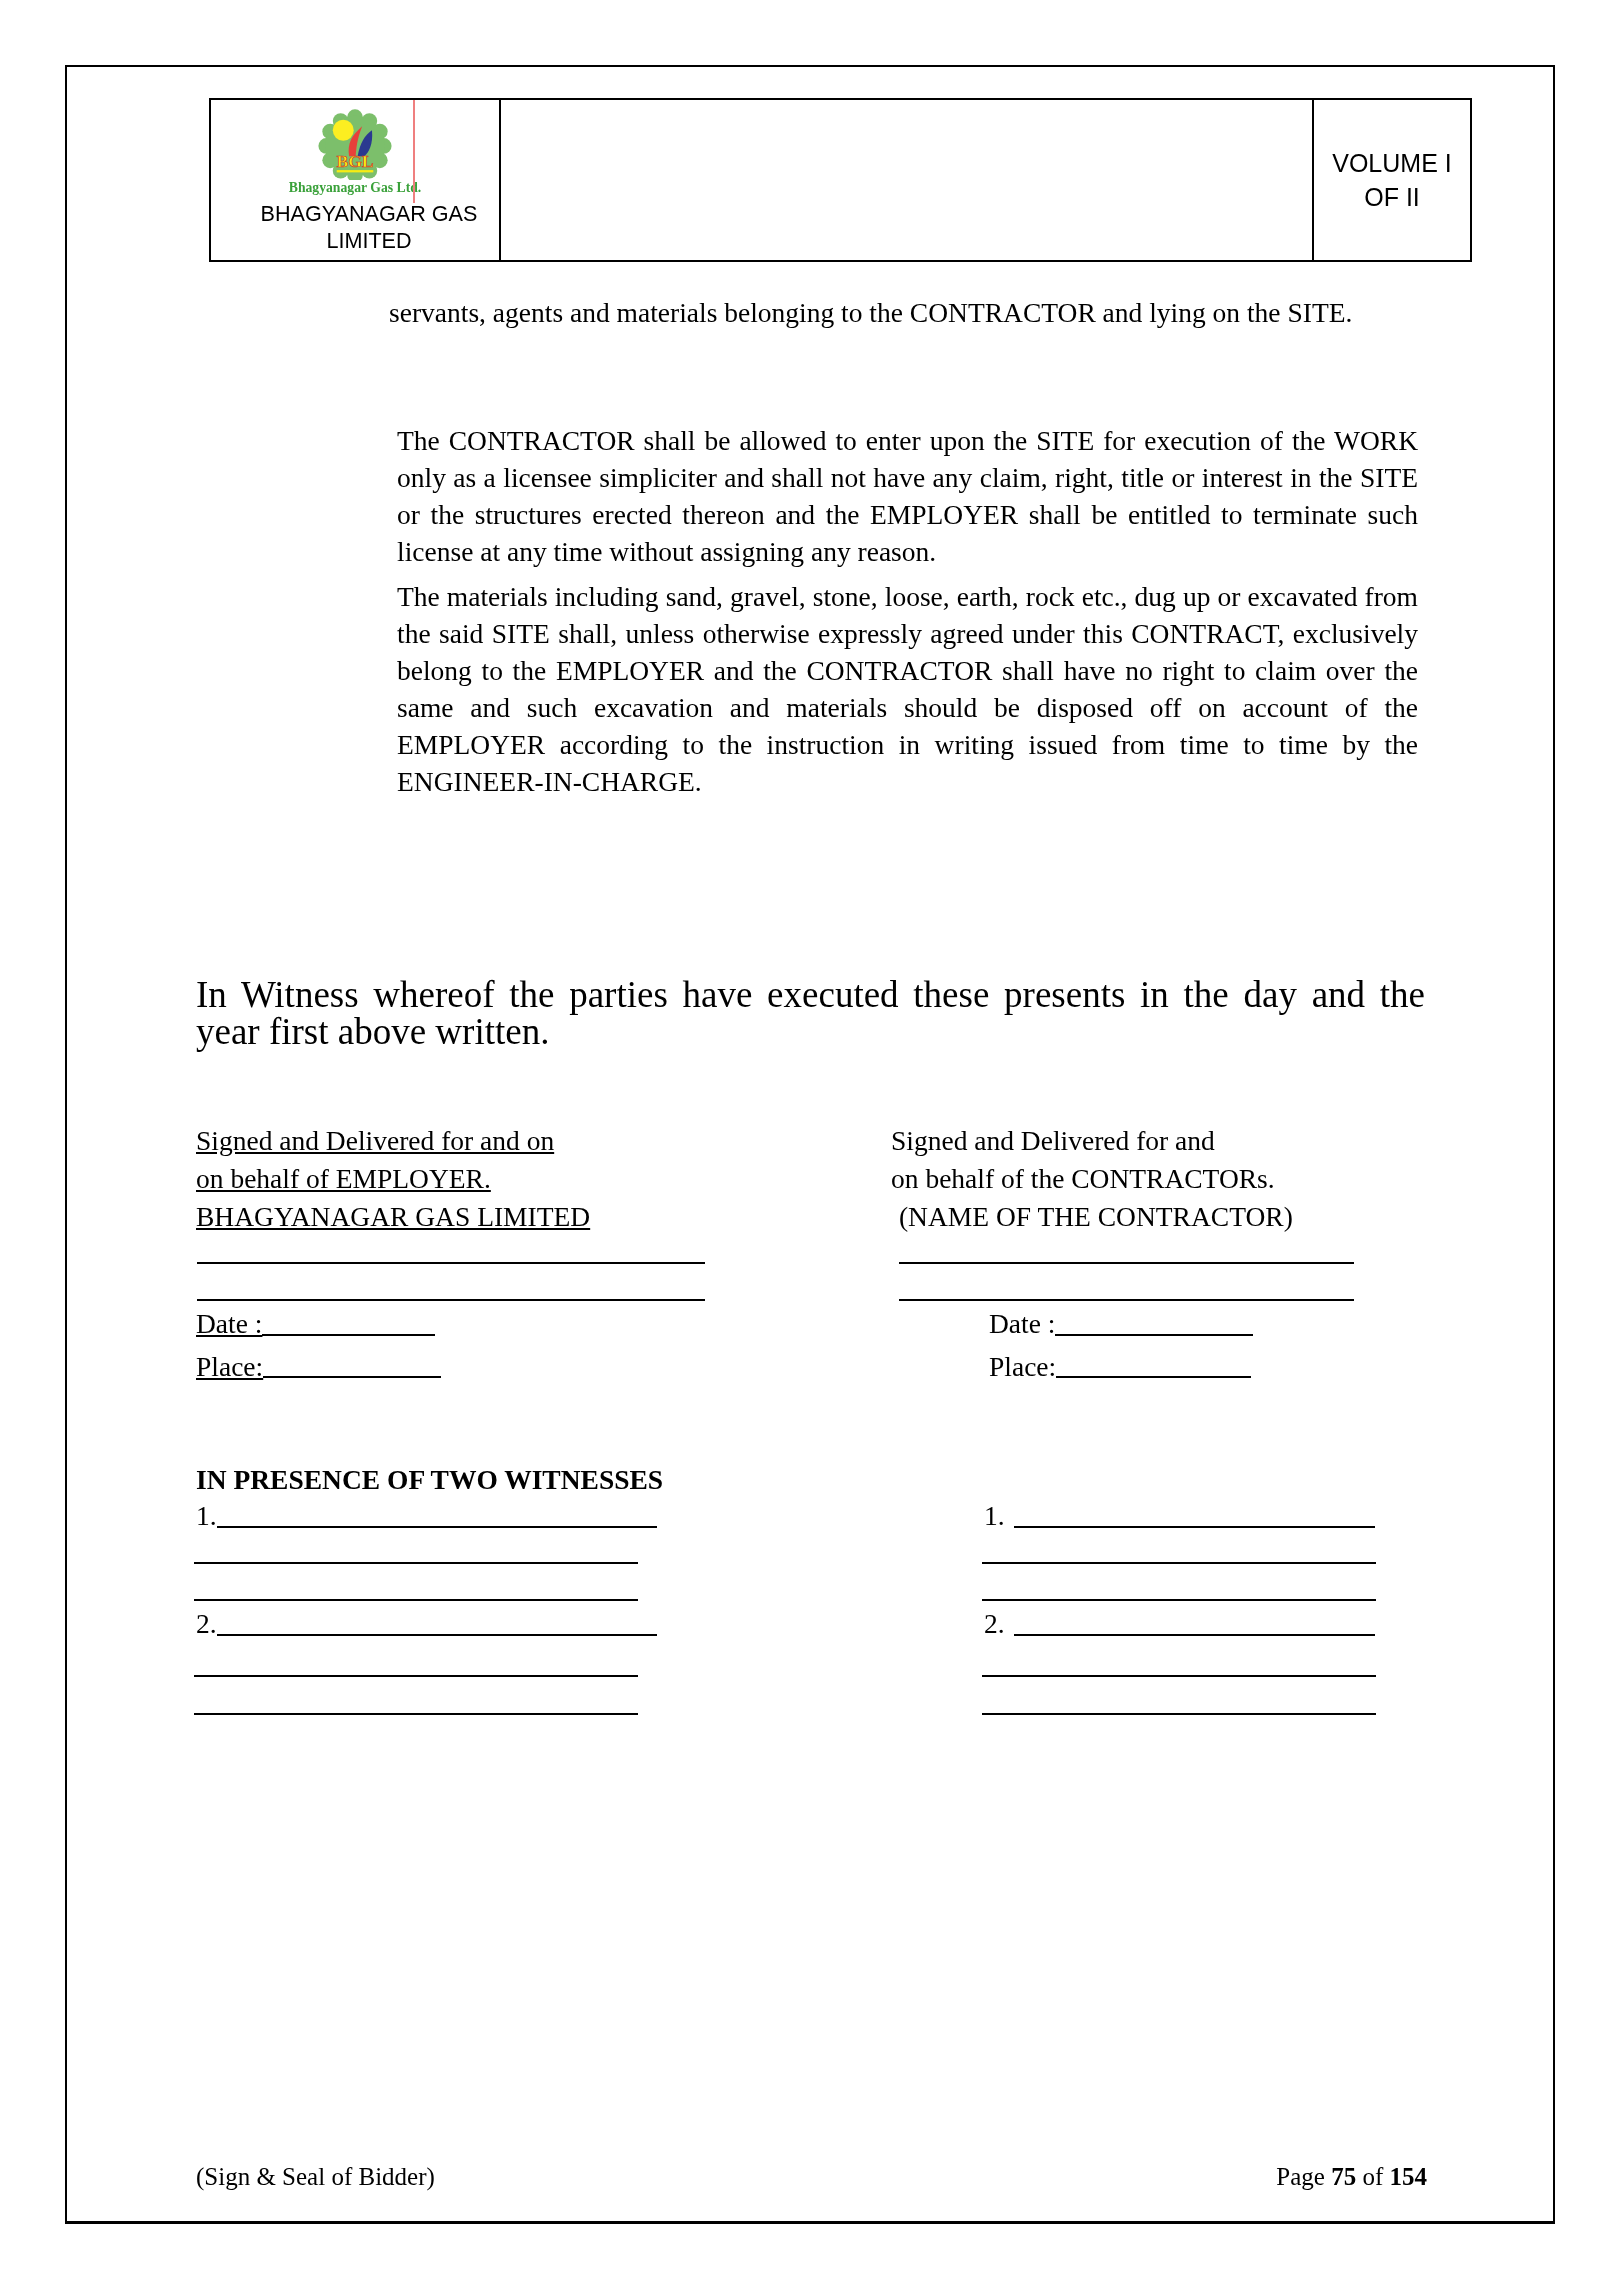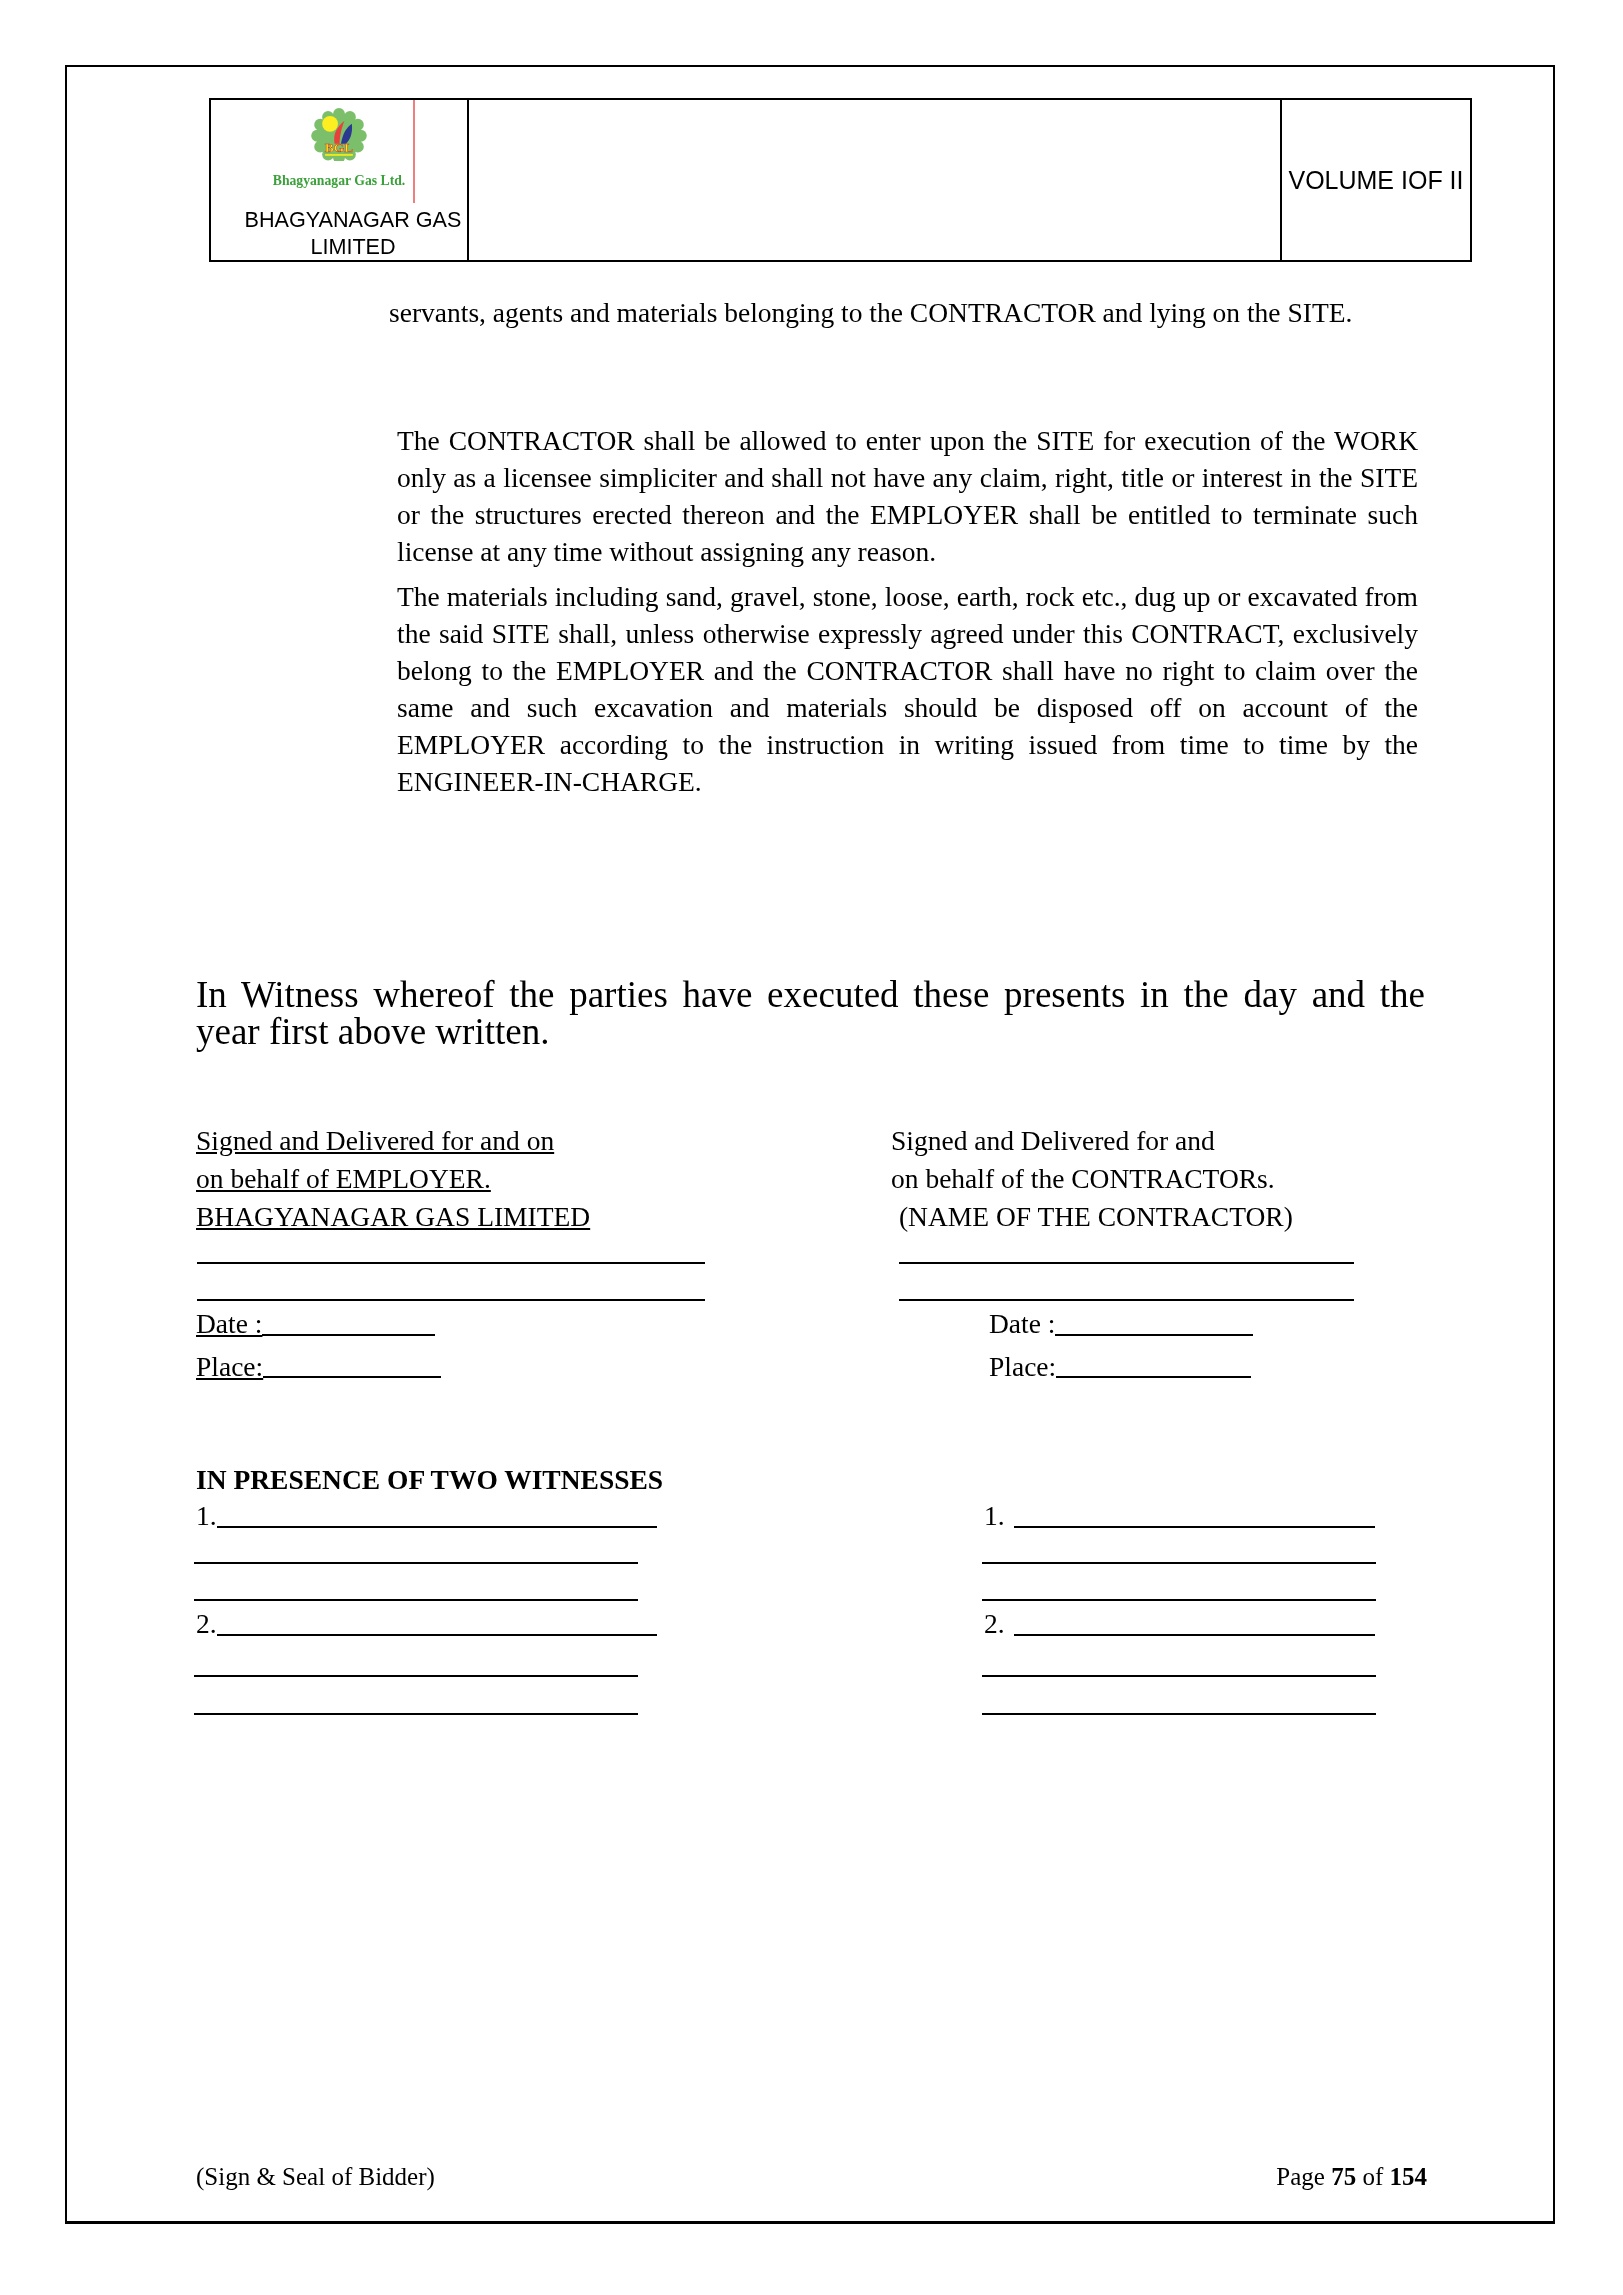--- a/index.html
+++ b/index.html
@@ -11,36 +11,35 @@
     position:absolute; left:65px; top:65px; width:1490px; height:2159px;
     border:2px solid #000; border-bottom-width:3.3px; box-sizing:border-box;
   }
   
   .header-table {
     position:absolute; left:209px; top:98px; width:1263px; height:164px;
     display:flex; border:2px solid #000; box-sizing:border-box;
     font-family:"Liberation Sans", sans-serif; background:#fff;
   }
   .logo-cell {
-    width:258px; box-sizing:border-box; border-right:2px solid #000;
+    width:290px; box-sizing:border-box; border-right:2px solid #000;
     position:relative; display:flex; flex-direction:column; align-items:center;
     padding-top:3.9px;
-    gap:12px;
   }
   .logo-accent-line { position:absolute; left:202px; top:0; width:2px; height:103px; background:#ef7f7f; }
   .logo-caption { font-family:"Liberation Serif", serif; font-weight:bold; font-size:13.7px; color:#3aa13a; margin-top:0px; }
   .org-name { font-size:21.6px; line-height:27px; text-align:center; margin-top:4.6px; color:#000;margin-left:28px; }
   .title-cell {
     width:813px; box-sizing:border-box; border-right:2px solid #000;
     padding:7.2px 13px 0 14.4px;
   }
   .title-text { font-size:28px; line-height:39px; text-align:justify; }
   .bid-line { font-size:28px; line-height:39px; text-align:center; }
   .volume-cell {
-    flex:1; display:flex; align-items:center; justify-content:center;
+    flex:1; display:flex; flex-direction:column; align-items:center; justify-content:center;
     font-size:25px; line-height:34px; text-align:center;
   }
   
   .para1 { position:absolute; left:389px; top:294px; width:1037px; font-size:27.5px; line-height:37px; text-align:justify; }
   .para23 { position:absolute; left:389px; top:414px; width:1037px; font-size:27.5px; line-height:37px; text-align:justify; }
   .para23 p { margin:8px; }
   .witness-clause { position:absolute; left:196px; top:976px; width:1229px; font-size:37px; line-height:37px; text-align:justify; }
   
   .sig-col { position:absolute; top:1122px; font-size:27.5px; }
   .sig-left  { left:196px;  width:523px;text-decoration:underline; }

